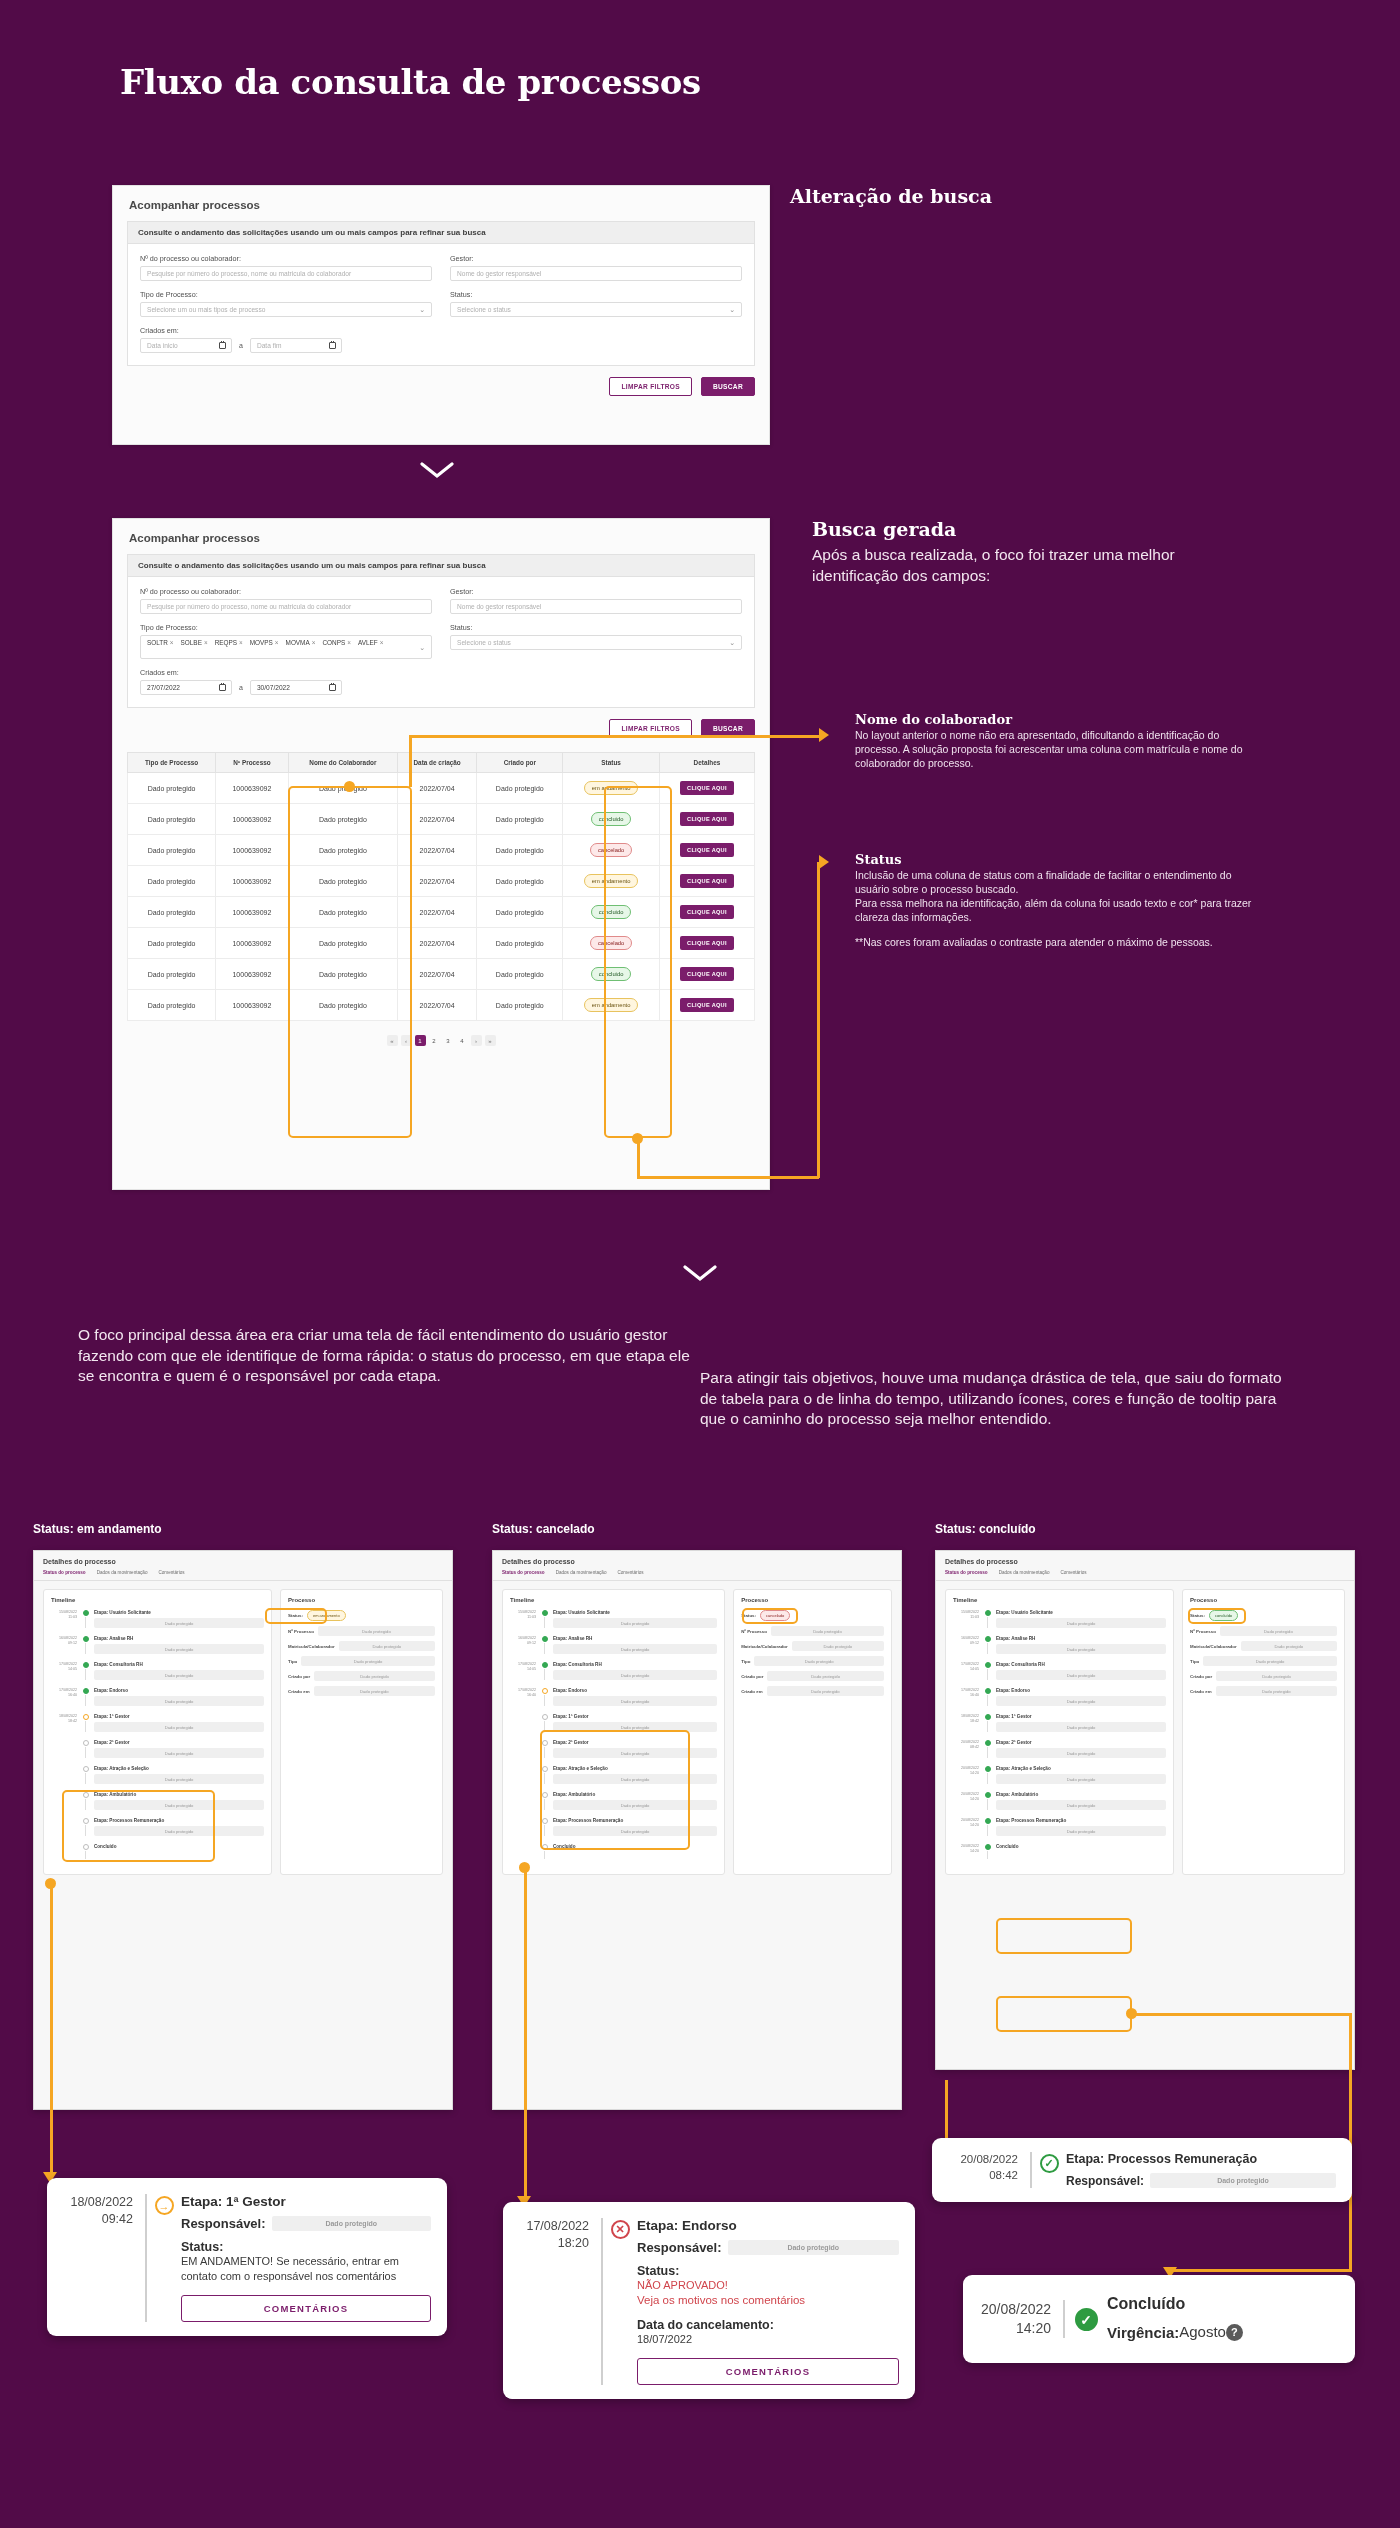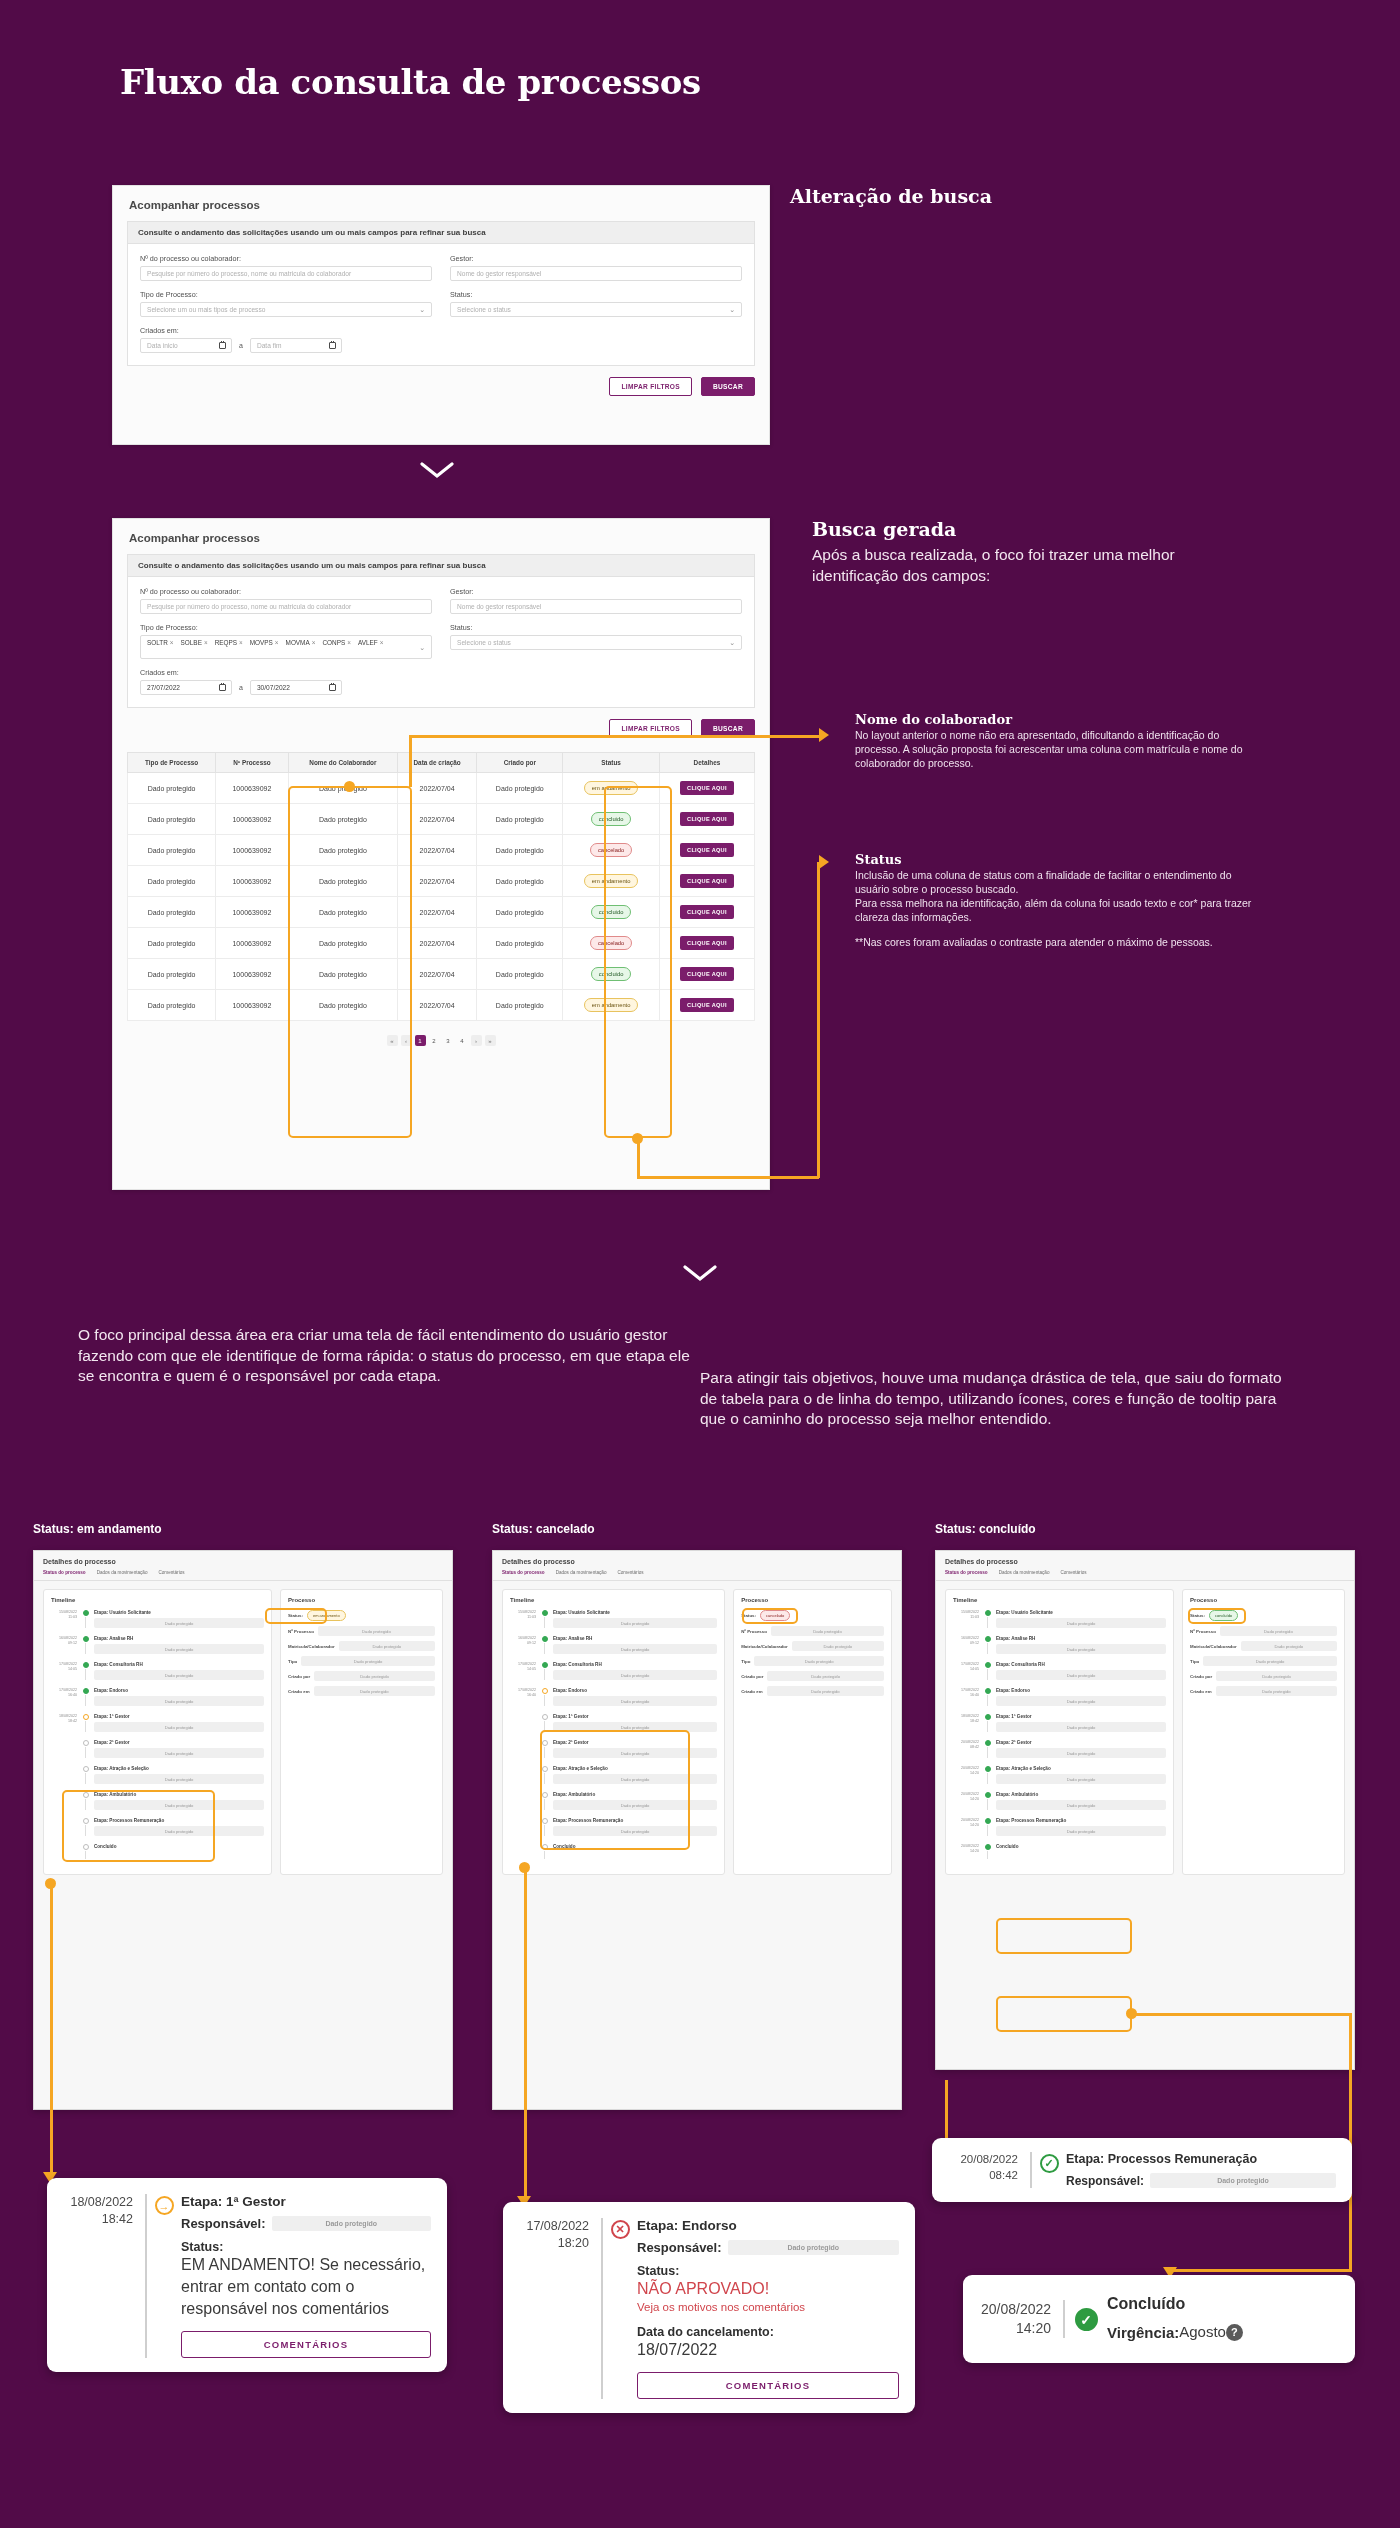--- a/index.html
+++ b/index.html
@@ -139,21 +139,21 @@
   .co-icon { width:34px; flex:none; display:flex; justify-content:center; padding-top:2px;}
   .ic { width:19px;height:19px;border-radius:50%; display:flex;align-items:center;justify-content:center;font-size:12px;font-weight:700;}
   .ic.arrow { border:2px solid #F5A623; color:#F5A623; font-size:11px; background:#fff;}
   .ic.x { border:2px solid #D0454C; color:#D0454C; font-size:11px; background:#fff;}
   .ic.check { background:#2E9B41; color:#fff; border:2px solid #2E9B41;}
   .co-body { flex:1; }
   .co-h { font-size:13.5px; font-weight:700; color:#2f2f2f; margin-bottom:7px;}
   .co-resp { font-size:13px; font-weight:700; color:#2f2f2f; display:flex; align-items:center; gap:6px; margin-bottom:9px;}
   .co-resp .protect-lg { flex:1; background:#efefef; color:#9a9a9a; font-size:7px; text-align:center; padding:4px 0; border-radius:2px;}
   .co-lbl { font-size:12.5px; font-weight:700; color:#2f2f2f; }
-  .co-txt { font-size:16px; color:#3a3a3a; line-height:1.38; }
+  .co-txt { font-size:11px; color:#3a3a3a; line-height:1.38; }
   .co-txt.red { color:#D0454C; }
   .co-btn { margin-top:11px; border:1.5px solid #7B1D6B; color:#7B1D6B; font-size:9.5px; font-weight:700; letter-spacing:1.2px; text-align:center; padding:7px 0; border-radius:3px; cursor:pointer;}
   .co-concl { display:flex; align-items:center; }
   .qmark { width:17px;height:17px;border-radius:50%;background:#5a5a5a;color:#fff;font-size:11px;font-weight:700;display:flex;align-items:center;justify-content:center;}
 
   .status-lbl { position:absolute; font-size:12px; font-weight:700; color:#fff; }
 </style>
 </head>
 <body>
 
@@ -917,21 +917,21 @@
 <div class="vline" style="left:1349px; top:2013px; height:258px;"></div>
 <div class="hline" style="left:1170px; top:2269px; width:182px;"></div>
 <div class="arrowhead" style="left:1163px; top:2267px; border-left:7px solid transparent; border-right:7px solid transparent; border-top:11px solid #F5A623;"></div>
 
 <div class="vline" style="left:945px; top:2080px; height:88px;"></div>
 <div class="arrowhead" style="left:938px; top:2166px; border-left:7px solid transparent; border-right:7px solid transparent; border-top:11px solid #F5A623;"></div>
 
 <div class="callout" style="left:47px; top:2178px; width:400px;">
   <div class="co-date">
     <div>18/08/2022</div>
-    <div>18:42</div>
+    <div>09:42</div>
   </div>
   <div class="co-icon">
       <div class="ic arrow">→</div>
     </div>
   <div class="co-body">
     <div class="co-h">Etapa: 1ª Gestor</div>
     <div class="co-resp">
       <span>Responsável:</span>
       <span class="protect-lg">Dado protegido</span>
     </div>

